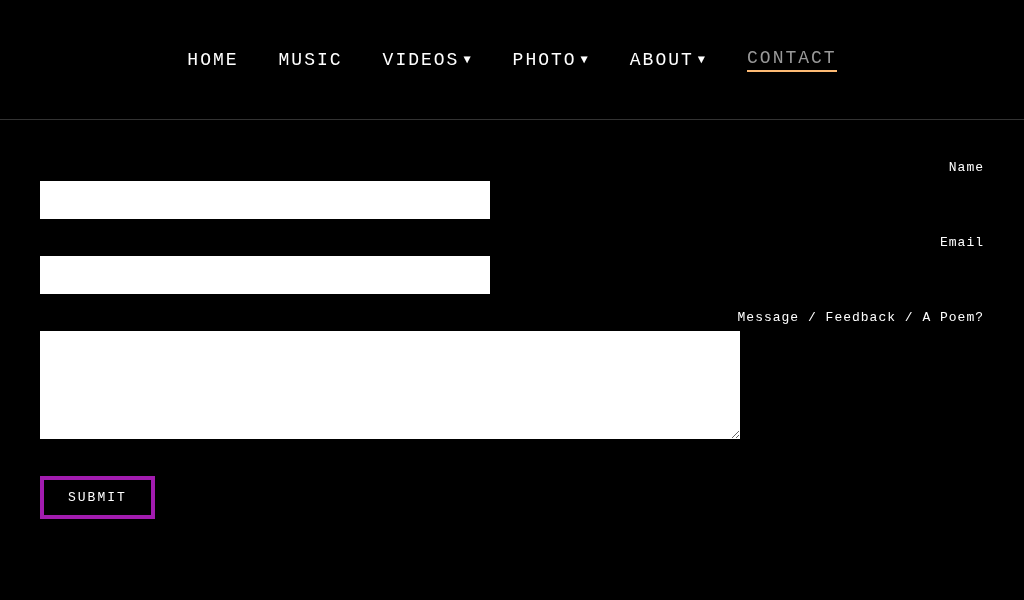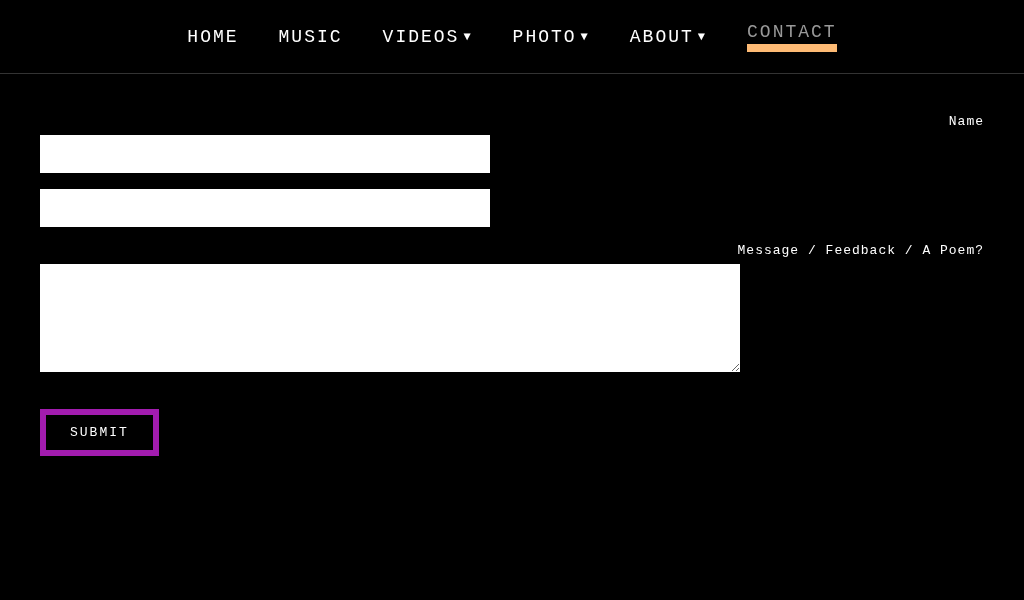--- a/index.html
+++ b/index.html
@@ -16,40 +16,40 @@
       height: 600px;
       overflow: hidden;
     }
 
     nav {
       display: flex;
       justify-content: center;
       align-items: center;
       gap: 40px;
       padding: 0 60px;
-      height: 74px;
+      height: 120px;
       border-bottom: 1px solid #333;
     }
 
     .nav-item {
       color: #fff;
       text-decoration: none;
       font-family: 'Courier New', Courier, monospace;
       font-size: 18px;
       letter-spacing: 2px;
       text-transform: uppercase;
       cursor: pointer;
       display: flex;
       align-items: center;
       gap: 4px;
     }
 
     .nav-item.active {
       color: #999;
-      border-bottom: 8px solid #fdba74;
+      border-bottom: 2px solid #fdba74;
       padding-bottom: 2px;
     }
 
     .nav-item .arrow {
       font-size: 12px;
     }
 
     .main-content {
       padding: 40px 40px 30px 40px;
     }
@@ -99,21 +99,21 @@
       padding: 8px 10px;
       font-family: 'Courier New', Courier, monospace;
       font-size: 13px;
       color: #000;
       resize: both;
     }
 
     .submit-btn {
       background-color: #000;
       color: #fff;
-      border: 6px solid #a21caf;
+      border: 4px solid #a21caf;
       padding: 10px 24px;
       font-family: 'Courier New', Courier, monospace;
       font-size: 13px;
       letter-spacing: 2px;
       text-transform: uppercase;
       cursor: pointer;
       margin-top: 16px;
     }
   </style>
 </head>
@@ -139,20 +139,21 @@
 
 <div class="main-content">
 
   <form>
     <div class="form-group">
       <label>Name</label>
       <input type="text" style="">
     </div>
 
     <div class="form-group">
+      <label>Email</label>
       <input type="email" style="">
     </div>
 
     <div class="form-group">
       <label>Message / Feedback / A Poem?</label>
       <textarea style=""></textarea>
     </div>
 
     <button type="submit" class="submit-btn">SUBMIT</button>
   </form>

